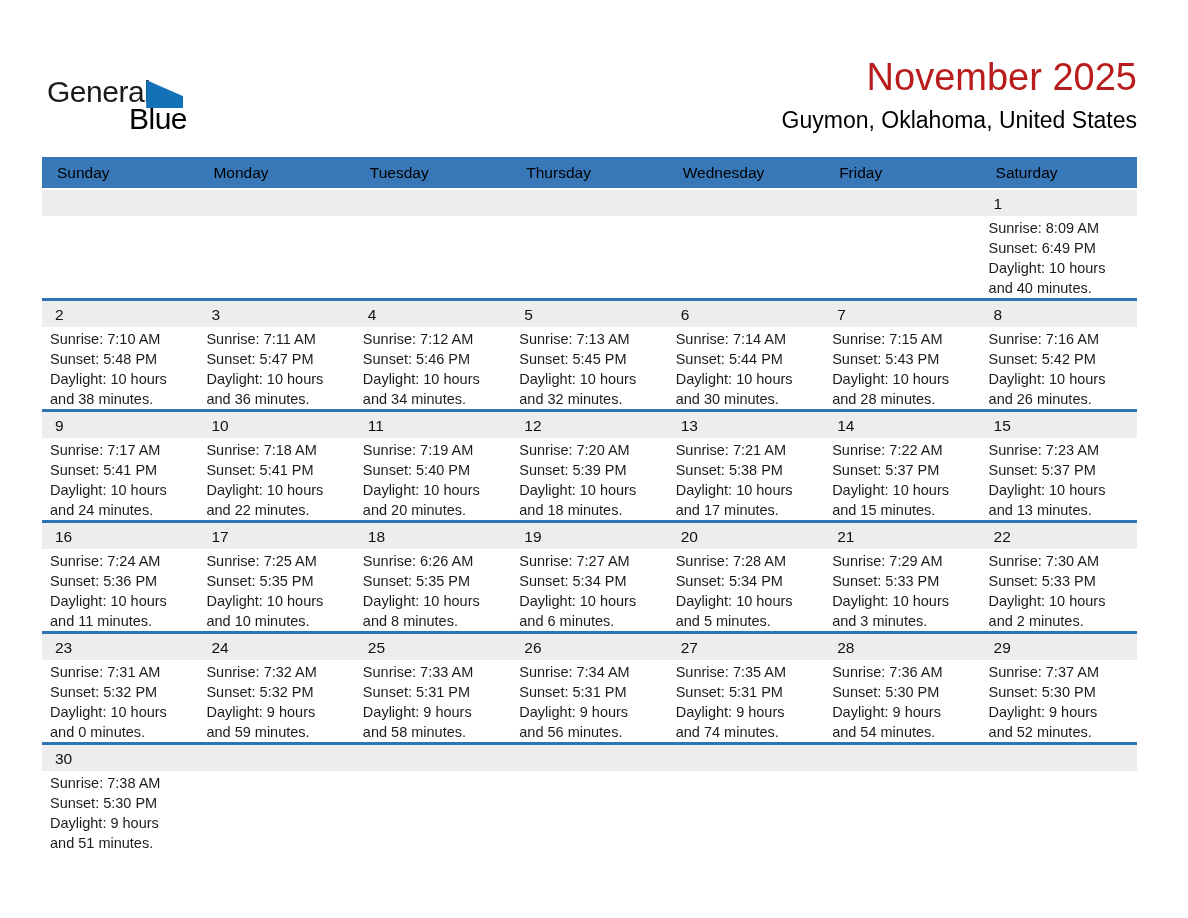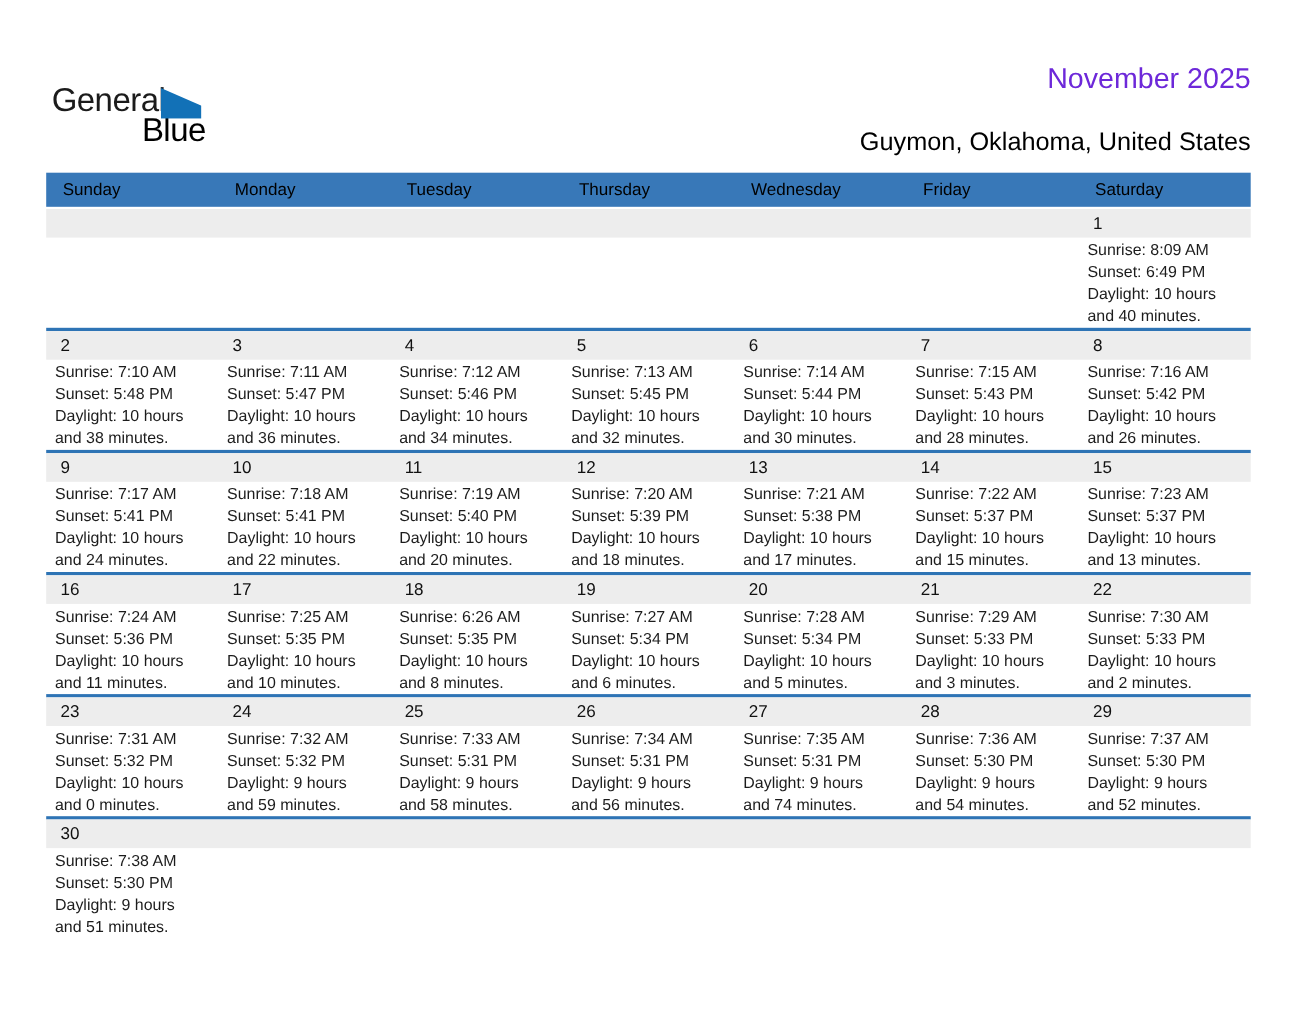--- a/index.html
+++ b/index.html
@@ -11,22 +11,22 @@
   .top-bar {position:relative; height:157px;}
   .logo {position:absolute; left:47px; top:76px;}
   .logo-row {display:flex; align-items:flex-end;}
   .logo-general {font-size:30px; line-height:32px; color:#1b1b1b; letter-spacing:-0.5px;}
   .logo-triangle {
     display:inline-block; width:37px; height:28px; margin-left:-4px;
     background:#1271b7; clip-path:polygon(0 0, 100% 58%, 100% 100%, 0 100%);
   }
   .logo-blue {font-size:30px; line-height:28px; color:#000000; margin-left:82px; margin-top:-3px; letter-spacing:-0.5px;}
   .titles {position:absolute; right:51px; top:56px; text-align:right;}
-  .titles h1 {margin:0; font-size:26px; font-weight:400; color:#6d28d9;}
-  .titles h2 {margin:28px 0 0; font-size:23px; font-weight:400; color:#000;text-align:center;}
+  .titles h1 {margin:0; font-size:38px; font-weight:400; color:#b91c1c;}
+  .titles h2 {margin:8px 0 0; font-size:23px; font-weight:400; color:#000;text-align:center;}
   
   .calendar {margin-left:42px; width:1095px;}
   .weekday-header {
     display:grid; grid-template-columns:repeat(7,1fr);
     background:#3878b8; height:31px; margin-bottom:2px;
   }
   .weekday {color:#000000; font-size:15.5px; line-height:31px; padding-left:15px;}
   .week-row.sep {border-bottom:3px solid #2e74b5;}
   .band {display:grid; grid-template-columns:repeat(7,1fr); background:#ededed; height:26px;}
   .day-num {font-size:15.5px; line-height:27px; padding-left:13px; color:#111;}

